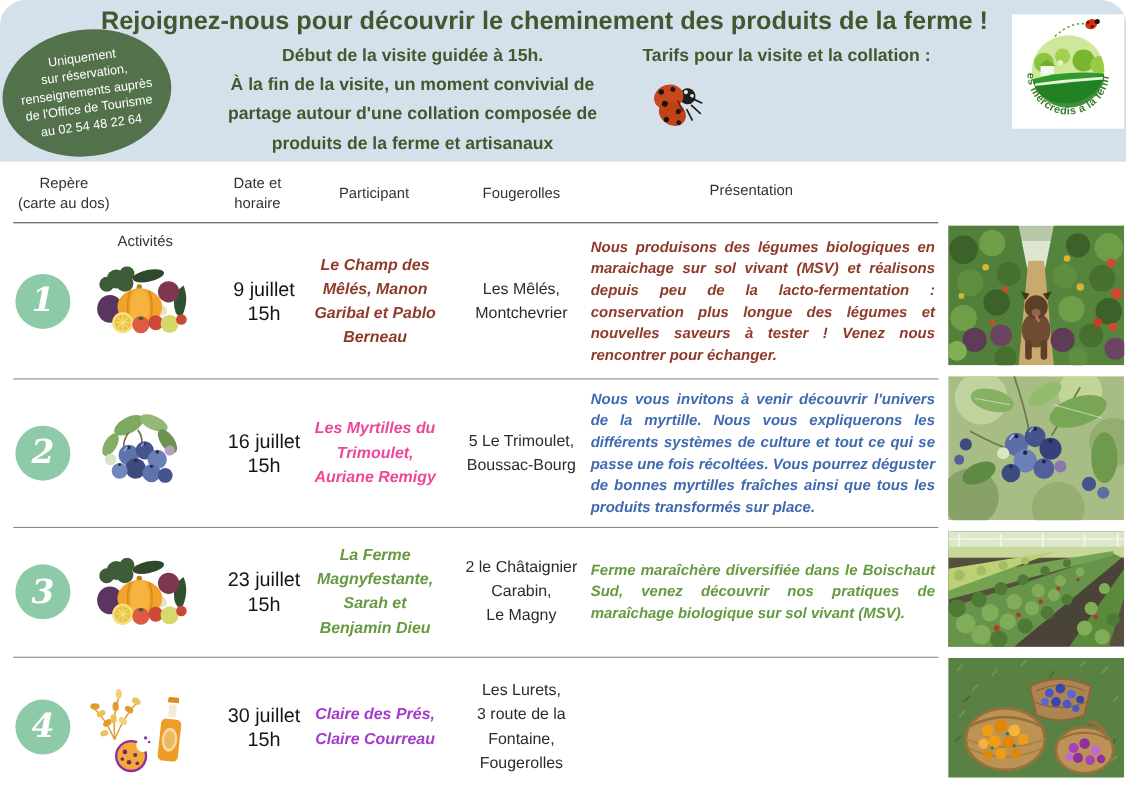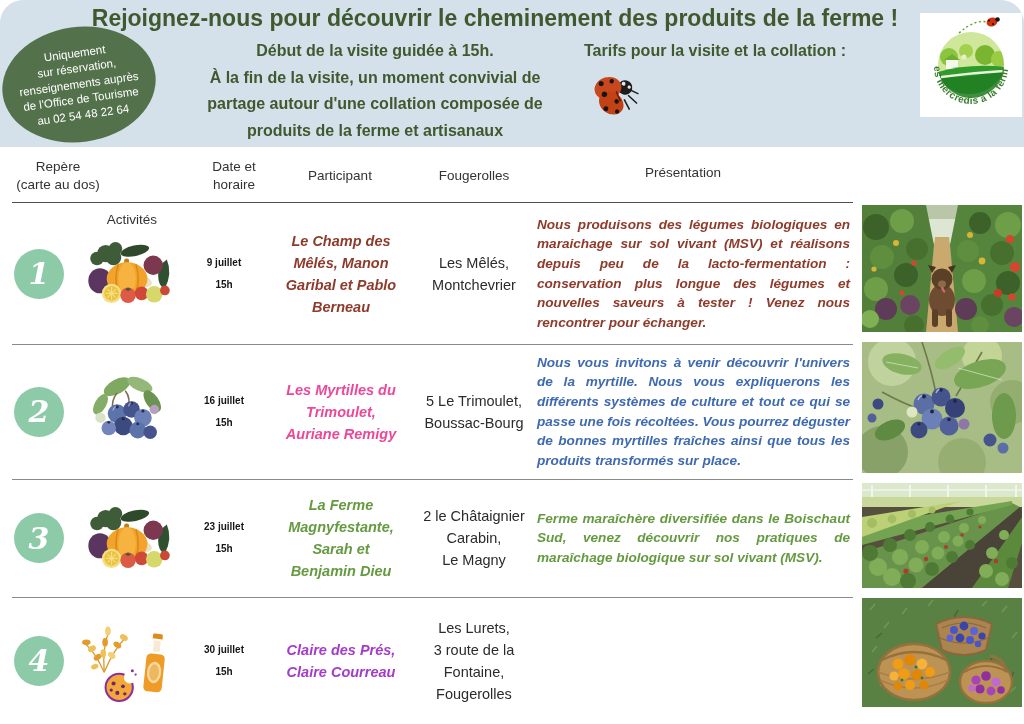--- a/index.html
+++ b/index.html
@@ -33,21 +33,21 @@
   .sep2{top:344px}.sep3{top:479px}.sep4{top:597px}
   
   .row{position:absolute;left:0;width:860px;}
   .row1{top:203px;height:141px;}
   .row2{top:344px;height:135px;}
   .row3{top:479px;height:118px;}
   .row4{top:597px;height:127px;}
   .cell{position:absolute;top:0;height:100%;display:flex;align-items:center;justify-content:center;text-align:center;}
   .c-num{left:12px;width:54px;}
   .c-icon{left:76px;width:108px;}
-  .c-date{left:176px;width:96px;font-weight:700;font-size:10px;line-height:22px;color:#151515;white-space:pre-line;}
+  .c-date{left:192px;width:96px;font-weight:400;font-size:18px;line-height:22px;color:#151515;white-space:pre-line;}
   .c-part{left:278px;width:126px;font-weight:700;font-style:italic;font-size:14.5px;line-height:22px;white-space:pre-line;}
   .c-loc{left:416px;width:116px;font-size:14.5px;line-height:22px;color:#2b2b2b;white-space:pre-line;}
   .c-pres{left:537px;width:313px;}
   .c-pres > div{width:100%;font-weight:700;font-style:italic;font-size:13.6px;line-height:19.6px;
                 text-align:justify;text-justify:inter-word;}
   .num-circle{width:50px;height:50px;border-radius:50%;background:#8ccaa8;display:flex;align-items:center;
               justify-content:center;color:#fff;font-family:"DejaVu Serif",serif;font-style:italic;
               font-weight:700;font-size:30px;}
   
   .photo{position:absolute;left:862px;}

